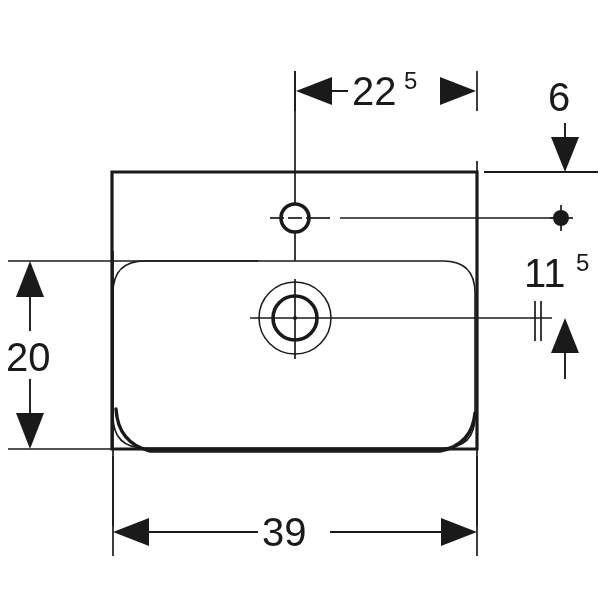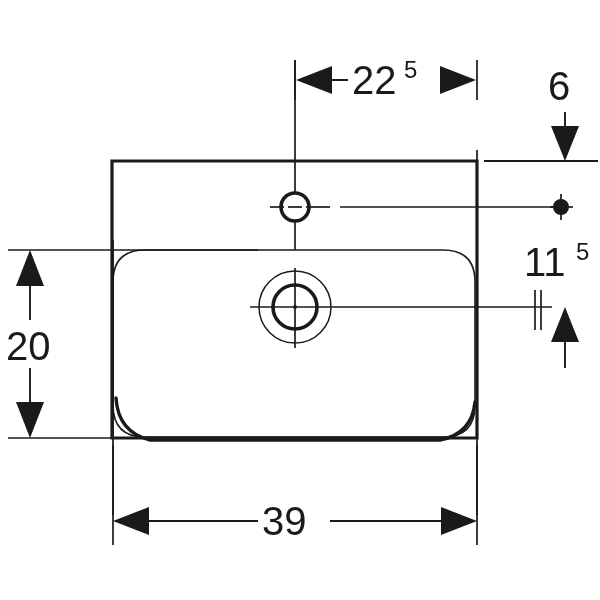--- a/index.html
+++ b/index.html
@@ -11,20 +11,21 @@
     width: 600px;
     height: 600px;
     font-family: "Liberation Sans", sans-serif;
     overflow: hidden;
   }
   #drawing-root {
     position: relative;
     width: 600px;
     height: 428px;
     background: #ffffff;
+    margin-top: 11px;
   }
   svg#technical-drawing {
     display: block;
     width: 600px;
     height: 600px;
   }
   .dim-text {
     font-family: "Liberation Sans", sans-serif;
     font-size: 40px;
     fill: #1a1a1a;

